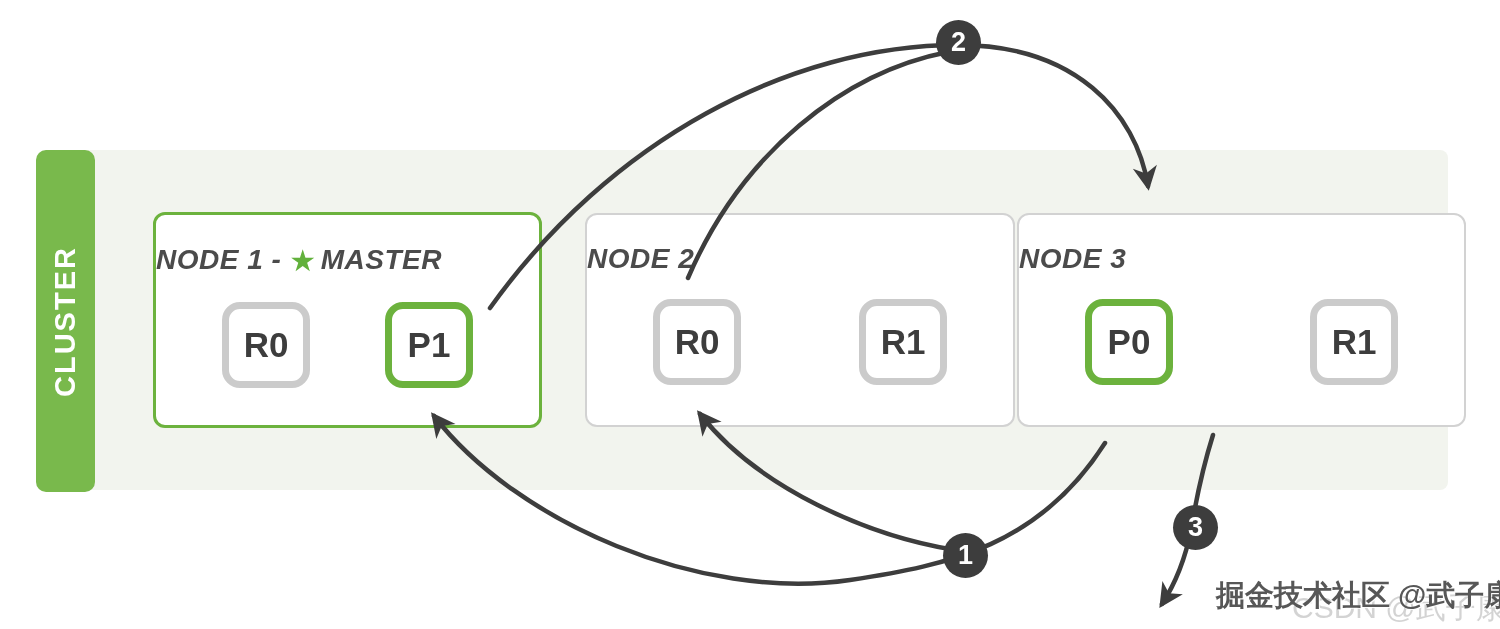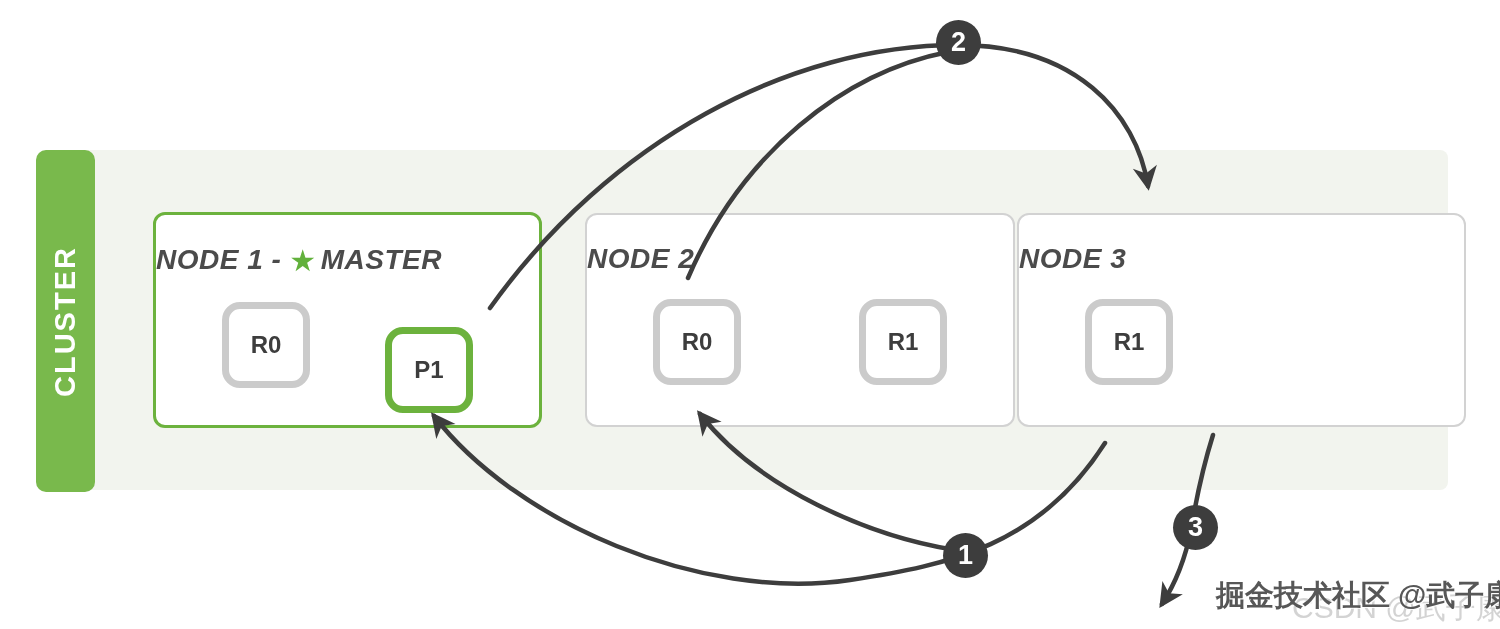--- a/index.html
+++ b/index.html
@@ -37,23 +37,23 @@
   }
   .star{color:#62b13c;font-size:30px;margin:0 4px 0 8px;vertical-align:-2px;}
   .shard-row{
     display:flex;justify-content:space-between;
     padding:0 66px;margin-top:24px;
   }
   .shard{
     width:88px;height:86px;border-radius:18px;background:#ffffff;
     border:7px solid #cbcbcb;box-sizing:border-box;
     display:flex;align-items:center;justify-content:center;
-    font-size:24px;font-weight:bold;color:#3d3d3d;
+    font-size:35px;font-weight:bold;color:#3d3d3d;
   }
-  .shard.primary{border-color:#6cb23d;margin-top:25px;}
+  .shard.primary{border-color:#6cb23d;}
   
   #arrows{position:absolute;left:0;top:0;z-index:3;pointer-events:none;}
   
   .badge{
     position:absolute;width:45px;height:45px;border-radius:50%;
     background:#3d3d3d;color:#ffffff;z-index:4;
     display:flex;align-items:center;justify-content:center;
     font-size:27px;font-weight:bold;
   }
   #badge-2{left:936px;top:20px;}
@@ -103,20 +103,23 @@
       </div>
       <div class="shard replica">
         <span>R1</span>
       </div>
     </div>
   </div>
 
   <div class="node" id="node-3">
     <div class="node-title">NODE 3</div>
     <div class="shard-row">
+      <div class="shard primary">
+        <span>P0</span>
+      </div>
       <div class="shard replica">
         <span>R1</span>
       </div>
     </div>
   </div>
 
   <svg id="arrows" width="1500" height="629" viewBox="0 0 1500 629">
     <defs>
       <marker id="ah" viewBox="0 0 12 12" refX="9" refY="6" markerWidth="6.5" markerHeight="6.5" orient="auto-start-reverse">
         <path d="M1,1 L11,6 L1,11 L3.8,6 Z" fill="#3d3d3d"></path>

